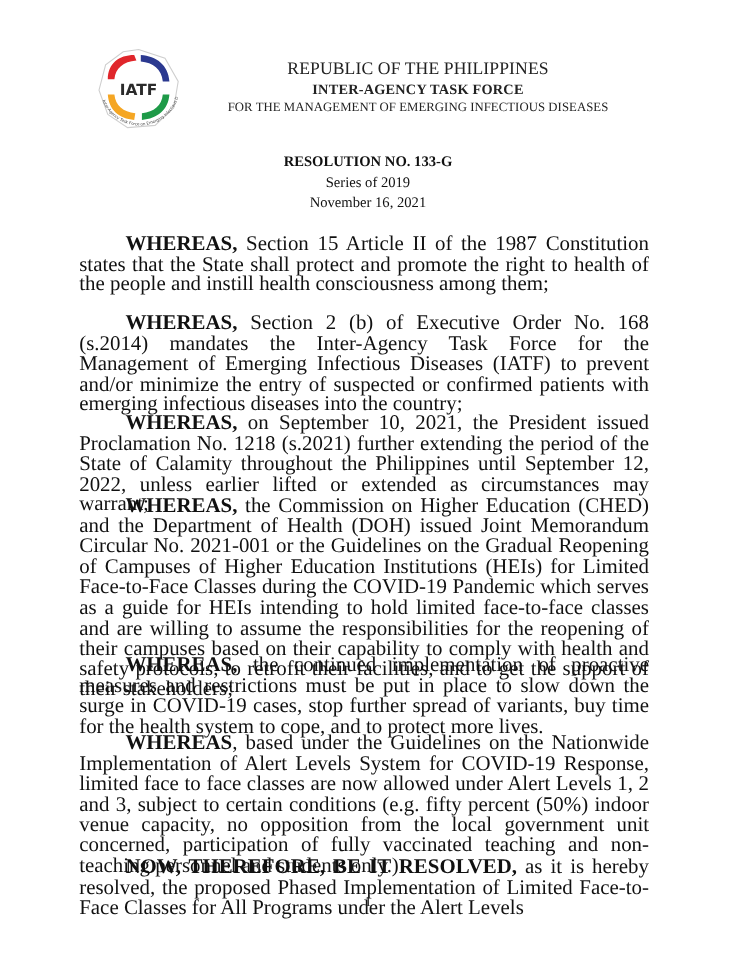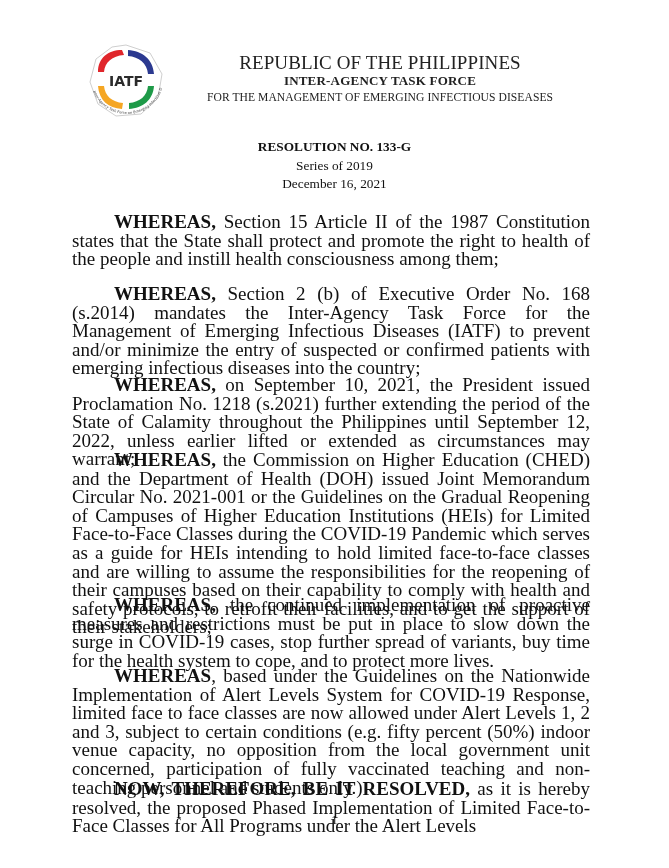--- a/index.html
+++ b/index.html
@@ -31,21 +31,21 @@
     }
     .letterhead {
       position: absolute;
       left: 170px;
       top: 55px;
       width: 420px;
       text-align: center;
       color: #222;
     }
     .lh-line1 {
-      font-size: 19px;
+      font-size: 16px;
       line-height: 16px;
       letter-spacing: 0.1px;
     }
     .lh-line2 {
       font-size: 13px;
       font-weight: bold;
       line-height: 19px;
       letter-spacing: 0.2px;
     }
     .lh-line3 {
@@ -120,21 +120,21 @@
 
   <div class="letterhead">
     <div class="lh-line1">REPUBLIC OF THE PHILIPPINES</div>
     <div class="lh-line2">INTER-AGENCY TASK FORCE</div>
     <div class="lh-line3">FOR THE MANAGEMENT OF EMERGING INFECTIOUS DISEASES</div>
   </div>
 
   <div class="res-block">
     <div class="res-title">RESOLUTION NO. 133-G</div>
     <div>Series of 2019</div>
-    <div>December 16, 2021</div>
+    <div>November 16, 2021</div>
   </div>
 
   <p class="para" style="top:213px;margin:0;"><span class="indent"></span><span class="lead">WHEREAS,</span><span> Section 15 Article II of the 1987 Constitution states that the State shall protect and promote the right to health of the people and instill health consciousness among them;</span></p>
 
   <p class="para" style="top:285px;margin:0;"><span class="indent"></span><span class="lead">WHEREAS,</span><span> Section 2 (b) of Executive Order No. 168 (s.2014) mandates the Inter-Agency Task Force for the Management of Emerging Infectious Diseases (IATF) to prevent and/or minimize the entry of suspected or confirmed patients with emerging infectious diseases into the country;</span></p>
 
   <p class="para" style="top:376px;margin:0;"><span class="indent"></span><span class="lead">WHEREAS,</span><span> on September 10, 2021, the President issued Proclamation No. 1218 (s.2021) further extending the period of the State of Calamity throughout the Philippines until September 12, 2022, unless earlier lifted or extended as circumstances may warrant;</span></p>
 
   <p class="para" style="top:451px;margin:0;"><span class="indent"></span><span class="lead">WHEREAS,</span><span> the Commission on Higher Education (CHED) and the Department of Health (DOH) issued Joint Memorandum Circular No. 2021-001 or the Guidelines on the Gradual Reopening of Campuses of Higher Education Institutions (HEIs) for Limited Face-to-Face Classes during the COVID-19 Pandemic which serves as a guide for HEIs intending to hold limited face-to-face classes and are willing to assume the responsibilities for the reopening of their campuses based on their capability to comply with health and safety protocols, to retrofit their facilities, and to get the support of their stakeholders;</span></p>
 

